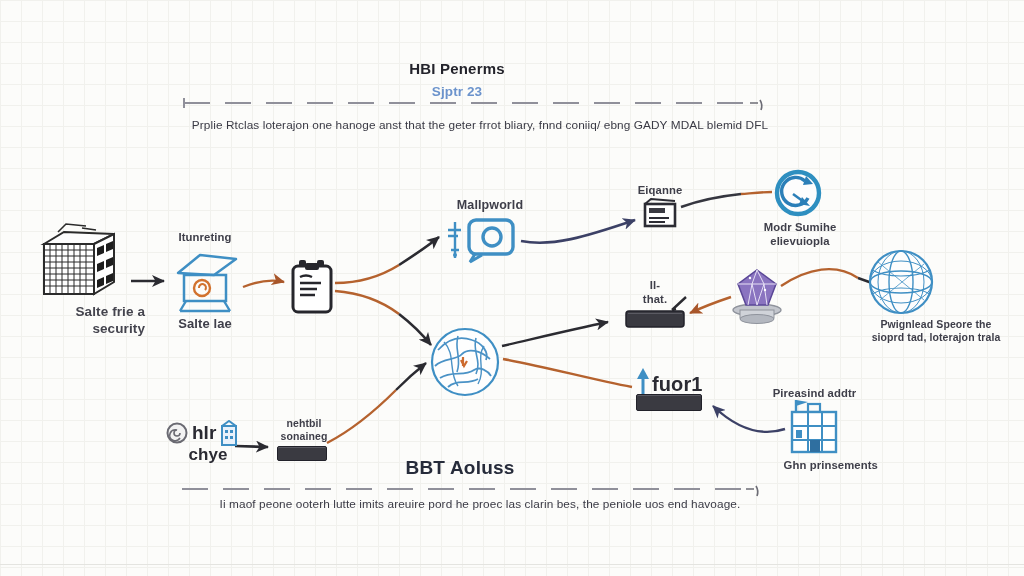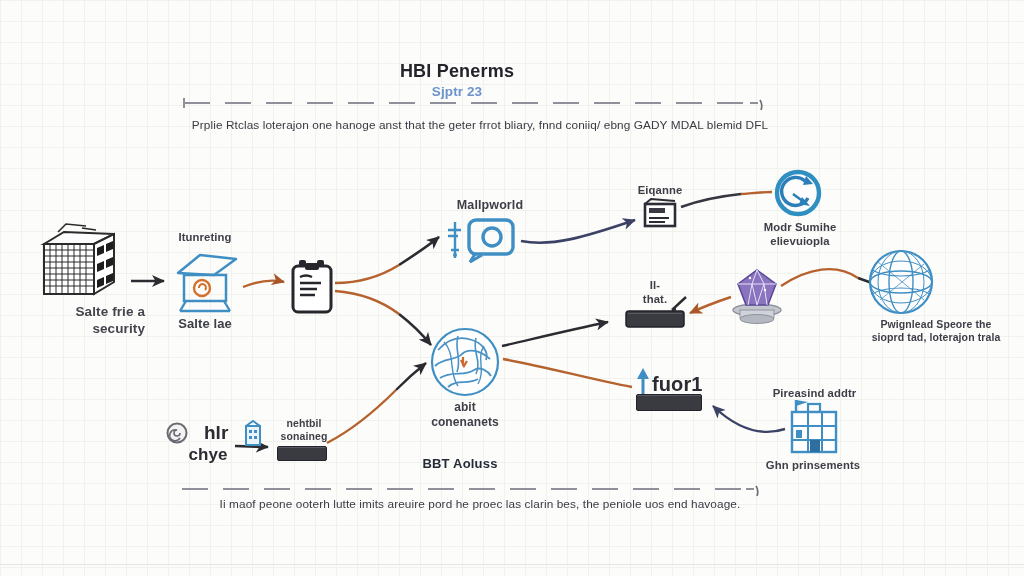--- a/index.html
+++ b/index.html
@@ -13,36 +13,36 @@
     background-size:21px 21px;
     border-right:1px solid #e6e6e2;
   }
   .connectors{position:absolute;left:0;top:0;z-index:1;}
   .icon{position:absolute;z-index:2;}
   .lbl{
     position:absolute;z-index:3;text-align:center;white-space:pre-line;
     color:#3e3e49;font-weight:600;font-size:12.5px;line-height:1.25;
     letter-spacing:.1px;
   }
-  .title{font-size:18px;font-weight:700;color:#23232b;letter-spacing:.2px;}
+  .title{font-size:15px;font-weight:700;color:#23232b;letter-spacing:.2px;}
   .subtitle{font-size:13.5px;font-weight:700;color:#6b93cc;}
   .caption{font-size:11.8px;font-weight:500;color:#3a3a45;}
   .small{font-size:11.3px;}
   .tiny{font-size:10.5px;}
   .bold-dark{color:#2b2b33;font-weight:700;}
   .bar{
     position:absolute;z-index:2;background:#3a3a41;
     border:1px solid #22222a;border-radius:2px;
     box-shadow:inset 0 1px 0 #5a5a62;
   }
-  .hlr-row{position:absolute;z-index:3;display:flex;align-items:center;gap:16px;}
+  .hlr-row{position:absolute;z-index:3;display:flex;align-items:center;gap:4px;}
   .hlr-text{font-size:19px;font-weight:700;color:#2b2b33;}
   .chye-text{font-size:17px;}
   .fuor-text{font-size:20px;}
-  .bbt-title{font-size:13px;color:#262b3a;}
+  .bbt-title{font-size:19px;color:#262b3a;}
   .edge-bottom{position:absolute;left:0;top:564px;width:1024px;height:1px;background:#e4e4e0;z-index:0;}
 </style>
 </head>
 <body>
 
 <div class="stage">
   <div class="edge-bottom"></div>
 
   <svg class="connectors" width="1024" height="576" viewBox="0 0 1024 576">
     <defs>
@@ -165,22 +165,20 @@
     <path d="M10,24 C20,13 32,10 44,14 C54,17 61,26 58,34" fill="none" stroke="#4a92c6" stroke-width="1.8"></path>
     <path d="M7,40 C16,31 28,35 34,28 C40,22 52,24 62,33" fill="none" stroke="#4a92c6" stroke-width="1.8"></path>
     <path d="M12,52 C24,44 36,51 46,44 C52,40 60,45 63,50" fill="none" stroke="#4a92c6" stroke-width="1.8"></path>
     <path d="M20,61 C28,53 40,59 50,53" fill="none" stroke="#4a92c6" stroke-width="1.8"></path>
     <path d="M30,10 C26,24 34,32 29,46" fill="none" stroke="#4a92c6" stroke-width="1.6"></path>
     <path d="M48,12 C44,26 54,34 48,48" fill="none" stroke="#4a92c6" stroke-width="1.6"></path>
     <path d="M16,16 C28,28 20,46 30,60" fill="none" stroke="#4a92c6" stroke-width="1.4"></path>
     <path d="M56,20 C48,32 58,44 50,58" fill="none" stroke="#4a92c6" stroke-width="1.4"></path>
     <path d="M35,31 v9 M33,34 l3,6 l3,-5" stroke="#cc6a2e" stroke-width="2.2" fill="none"></path>
   </svg>
-  <div class="lbl" style="left:405px;top:400px;width:120px;font-size:12px;">abit
-conenanets</div>
 
   <div class="lbl small" style="left:630px;top:278px;width:50px;">Il-
 that.</div>
   <svg class="icon" style="left:624px;top:296px;" width="66" height="36" viewBox="0 0 66 36">
     <path d="M48,14 L62,1 M48,14 l4,-1" stroke="#2b2b30" stroke-width="2.4" fill="none"></path>
     <rect x="2" y="15" width="58" height="16" rx="3" fill="#3a3a41" stroke="#22222a" stroke-width="1.5"></rect>
     <path d="M4,17.5 H58" stroke="#5a5a62" stroke-width="1.2"></path>
   </svg>
 
   <svg class="icon" style="left:728px;top:268px;" width="58" height="62" viewBox="0 0 58 62">
@@ -215,21 +213,21 @@
   <div class="lbl small" style="left:752px;top:386px;width:125px;">Pireasind addtr</div>
   <svg class="icon" style="left:782px;top:396px;" width="62" height="62" viewBox="0 0 62 62">
     <path d="M14,16 V4" stroke="#3f8fc4" stroke-width="2.4"></path>
     <polygon points="14,4 26,6 14,10" fill="#3f8fc4"></polygon>
     <rect x="26" y="8" width="12" height="8" fill="none" stroke="#3f8fc4" stroke-width="2.2"></rect>
     <rect x="10" y="16" width="44" height="40" fill="#ffffff" stroke="#3f8fc4" stroke-width="2.4"></rect>
     <path d="M10,30 H54 M10,44 H54 M26,16 V56 M40,16 V56" stroke="#3f8fc4" stroke-width="2"></path>
     <rect x="14" y="34" width="6" height="8" fill="#3f8fc4"></rect>
     <rect x="28" y="44" width="10" height="12" fill="#2f6fa0"></rect>
   </svg>
-  <div class="lbl small" style="left:748px;top:458px;width:130px;">Ghn prinsements</div>
+  <div class="lbl small" style="left:748px;top:458px;width:130px;text-align:right;">Ghn prinsements</div>
 
   <div class="hlr-row" style="left:166px;top:420px;">
     <svg width="22" height="22" viewBox="0 0 22 22">
       <circle cx="11" cy="11" r="9.5" fill="#f2f2f2" stroke="#6a6a72" stroke-width="2"></circle>
       <path d="M14,11 a3,3 0 1 1 -3,-3 a5.5,5.5 0 1 0 3,8" fill="none" stroke="#6a6a72" stroke-width="1.6"></path>
     </svg>
     <span class="hlr-text">hlr</span>
     <svg width="18" height="26" viewBox="0 0 18 26">
       <path d="M2,6 L9,1 L16,6" fill="none" stroke="#3f8fc4" stroke-width="2"></path>
       <rect x="2" y="6" width="14" height="19" fill="#eaf2fb" stroke="#3f8fc4" stroke-width="2"></rect>

